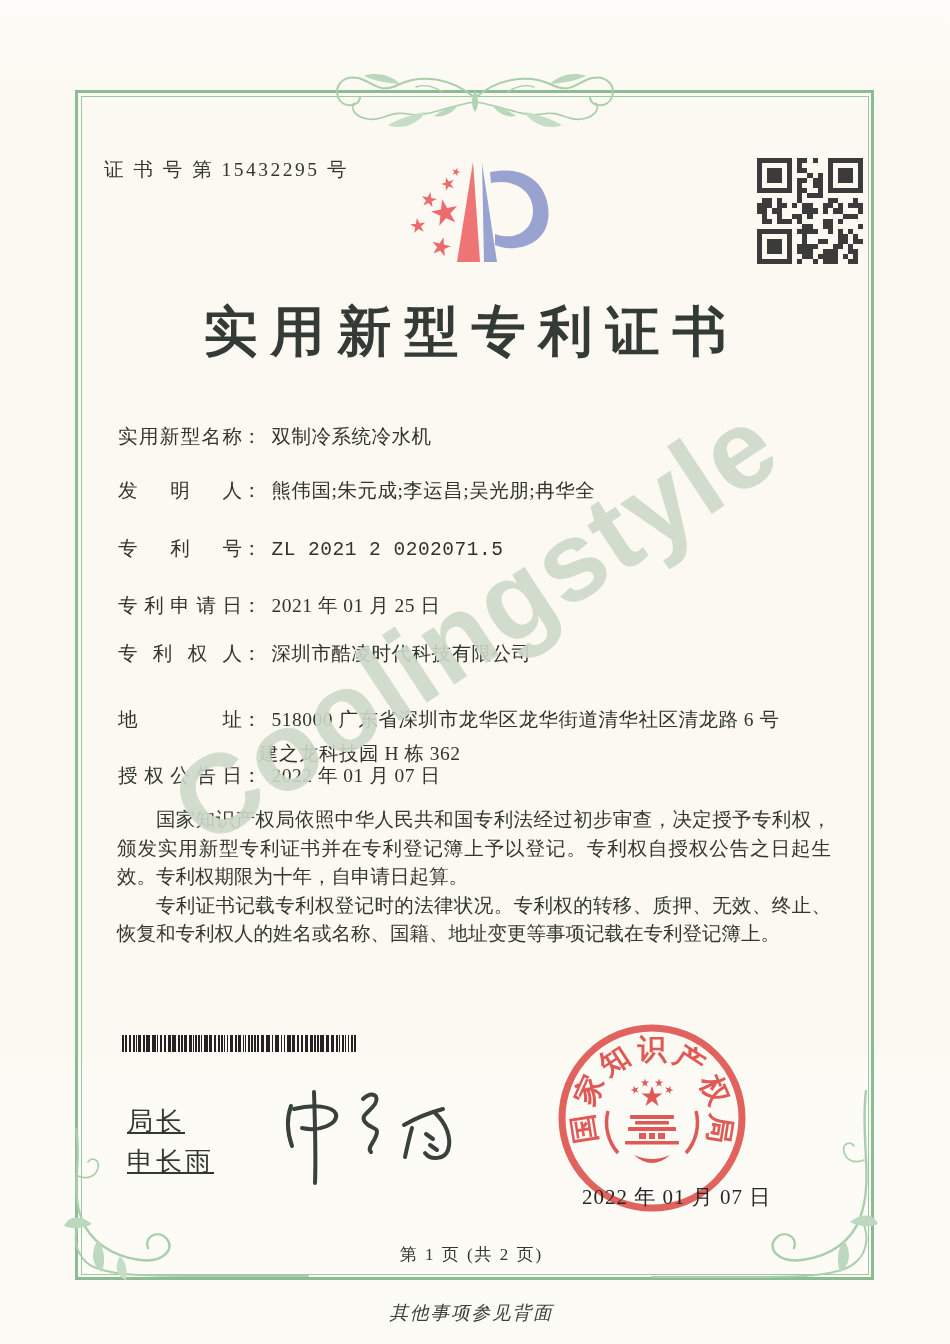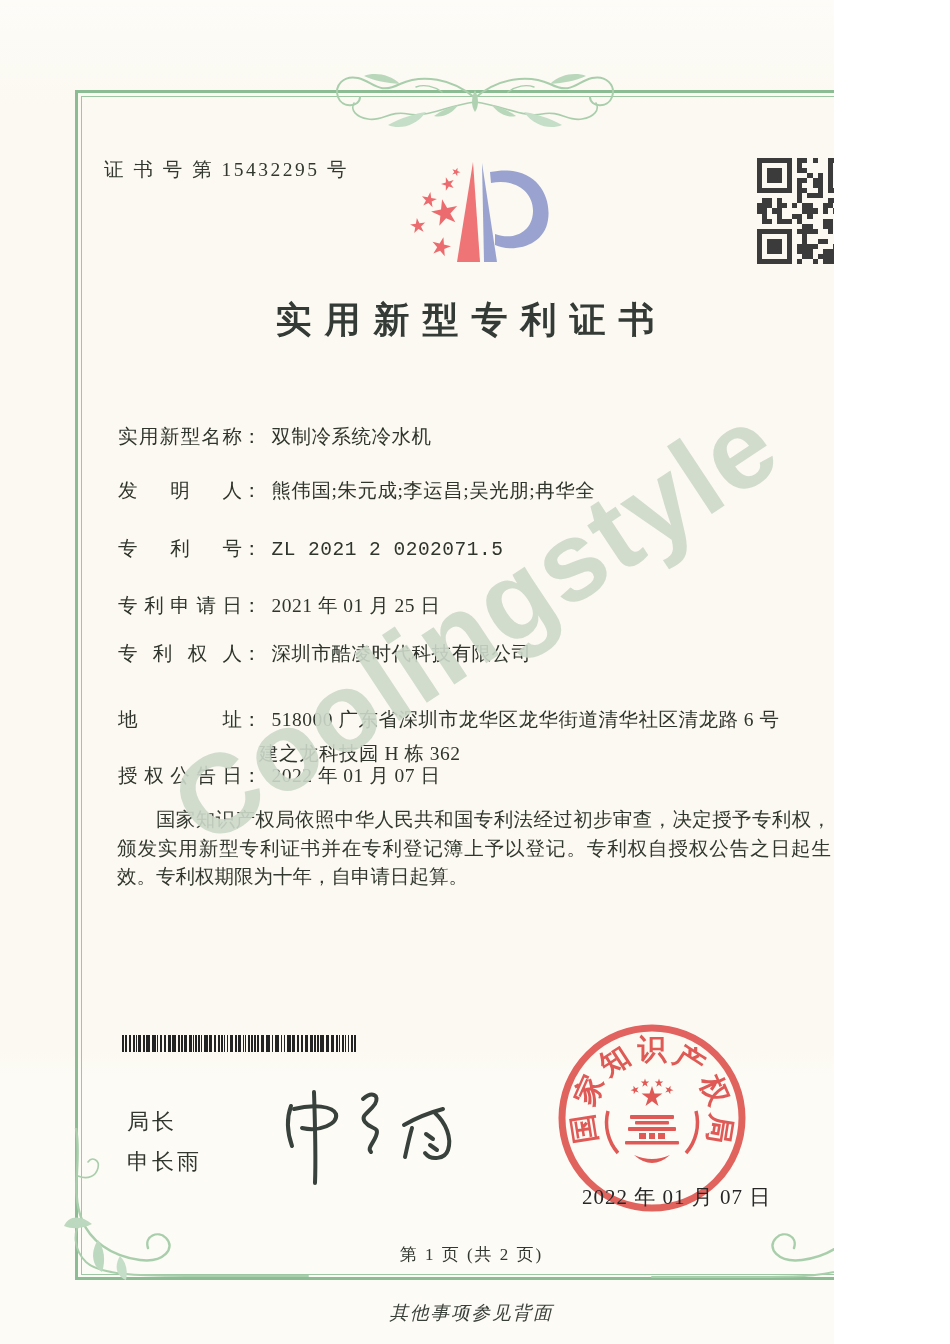--- a/index.html
+++ b/index.html
@@ -1,40 +1,40 @@
 <!DOCTYPE html>
 <html><head>
 <meta charset="utf-8">
 <style>
   html,body{margin:0;padding:0;background:#ffffff;}
   #paper{
-    position:relative;width:834px;height:1344px;overflow:hidden;
+    position:relative;width:950px;height:1344px;overflow:hidden;
     background:linear-gradient(180deg,#fdfcf8 0%,#fbf9f1 8%,#fbf9f1 78%,#fcfbf5 80%,#fcfbf5 100%);
     font-family:"Liberation Serif","DejaVu Serif",serif;color:#32382f;
   }
   .abs{position:absolute;}
   
   .frame{position:absolute;left:75px;top:90px;width:793px;height:1184px;border:3.5px solid #8cbc93;}
   .frame::after{content:'';position:absolute;inset:2.5px;border:1.5px solid #9dc7a3;}
   
   .certno{left:104px;top:156px;font-size:19.5px;letter-spacing:2.5px;}
-  .title{left:75px;top:296px;width:793px;text-align:center;font-size:36px;font-weight:bold;
+  .title{left:75px;top:296px;width:793px;text-align:center;font-size:54px;font-weight:bold;
          letter-spacing:13px;color:#343b36;}
   
   .frow{position:absolute;left:118px;font-size:19.5px;white-space:nowrap;color:#2f352c;}
   .flabel{display:inline-block;width:124px;text-align:justify;text-align-last:justify;vertical-align:top;}
   .fcolon{display:inline-block;margin-right:10px;}
   .fval{letter-spacing:.5px;}
   .addr2{display:block;margin-left:141px;margin-top:7px;letter-spacing:.5px;}
   .pair2{position:absolute;left:267px;top:0;white-space:nowrap;}
   
   .paras{left:117px;top:806px;width:714px;font-size:19.5px;line-height:28.5px;text-align:justify;}
   .paras p{margin:0;text-indent:2em;}
   
-  .officer{left:127px;top:1102px;font-size:22px;line-height:40px;letter-spacing:3px;}
+  .officer{left:127px;top:1102px;font-size:26px;line-height:40px;letter-spacing:3px;text-decoration:underline;}
   .pageno{left:75px;top:1243px;width:793px;text-align:center;font-size:17px;letter-spacing:2px;}
   .backnote{left:75px;top:1300px;width:793px;text-align:center;font-size:18.5px;letter-spacing:2px;color:#3a403а;font-style:italic;}
   
   .watermark{
     left:0;top:560px;width:950px;text-align:center;
     font-family:"Liberation Sans","DejaVu Sans",sans-serif;font-weight:bold;
     font-size:112px;letter-spacing:2px;color:#cdd9ca;opacity:.9;
     transform:rotate(-33.5deg);z-index:40;pointer-events:none;
   }
   
@@ -271,20 +271,21 @@
   <div class="frow" style="top:706px;">
     <span class="flabel">地址</span><span class="fcolon">：</span><span class="fval">518000 广东省深圳市龙华区龙华街道清华社区清龙路 6 号</span>
     <span class="addr2">建之龙科技园 H 栋 362</span>
   </div>
   <div class="frow" style="top:762px;">
     <span class="flabel">授权公告日</span><span class="fcolon">：</span><span class="fval">2022 年 01 月 07 日</span>
   </div>
 
   <div class="abs paras">
     <p>国家知识产权局依照中华人民共和国专利法经过初步审查，决定授予专利权，颁发实用新型专利证书并在专利登记簿上予以登记。专利权自授权公告之日起生效。专利权期限为十年，自申请日起算。</p>
+    <p>专利证书记载专利权登记时的法律状况。专利权的转移、质押、无效、终止、恢复和专利权人的姓名或名称、国籍、地址变更等事项记载在专利登记簿上。</p>
   </div>
 
   <svg id="barcode" class="abs" style="left:122px;top:1035px;" width="240" height="17">
       <rect x="0" y="0" width="2" height="17" fill="#232323"></rect>
       <rect x="3" y="0" width="2" height="17" fill="#232323"></rect>
       <rect x="7" y="0" width="2" height="17" fill="#232323"></rect>
       <rect x="11" y="0" width="2" height="17" fill="#232323"></rect>
       <rect x="14" y="0" width="1" height="17" fill="#232323"></rect>
       <rect x="16" y="0" width="3" height="17" fill="#232323"></rect>
       <rect x="21" y="0" width="2" height="17" fill="#232323"></rect>

